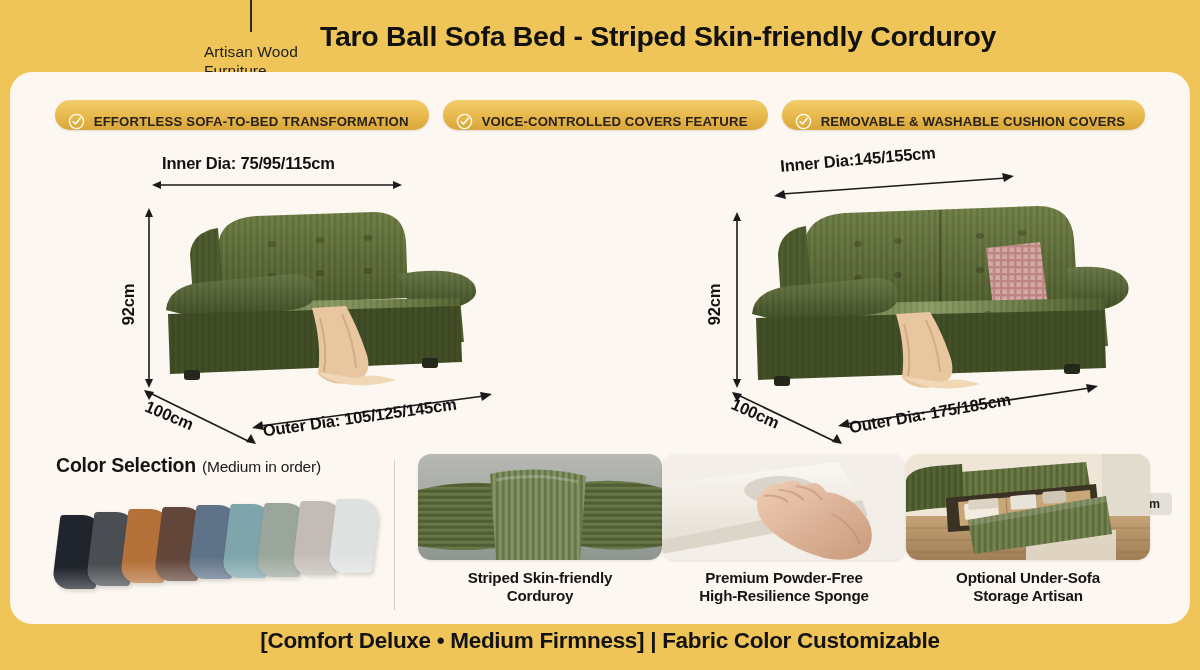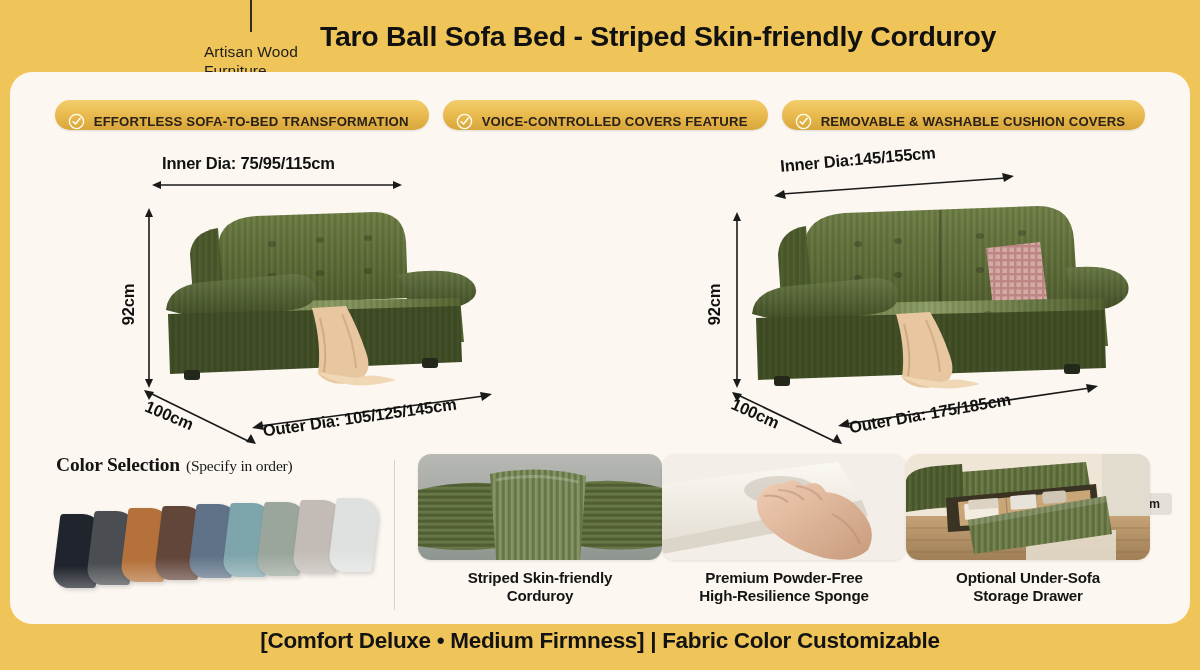--- a/index.html
+++ b/index.html
@@ -87,21 +87,21 @@
     font-size: 12.4px; font-weight: bold;
     padding: 4px 12px; border-radius: 4px; white-space: nowrap;
   }
 
   
   #bottom { position: absolute; left: 0; top: 382px; width: 1180px; height: 170px; }
   #divider {
     position: absolute; left: 384px; top: 6px;
     width: 1px; height: 150px; background: #D8D2C6;
   }
-  #color-section { position: absolute; left: 46px; top: 0; width: 330px; font-family: Liberation Serif, serif; }
+  #color-section { position: absolute; left: 46px; top: 0; width: 330px; }
   #color-heading { display: flex; align-items: baseline; gap: 6px; }
   #color-heading .h1 { font-size: 19.5px; font-weight: bold; color: #141414; letter-spacing: -.2px; }
   #color-heading .h2 { font-size: 15.5px; color: #1a1a1a; letter-spacing: -.2px; }
   #swatches { position: relative; margin-top: 22px; height: 78px; width: 322px; }
   .swatch {
     position: absolute; top: 0;
     width: 44px; height: 74px;
     border-radius: 3px 22px 3px 18px;
     transform: skewX(-7deg);
     box-shadow: 2px 2px 4px rgba(0,0,0,.16);
@@ -380,21 +380,21 @@
       <div class="note-pill">*All measurements are in cm</div>
     </div>
 
     <div id="bottom">
 
       <div id="divider"></div>
 
       <div id="color-section">
         <div id="color-heading">
           <span class="h1">Color Selection</span>
-          <span class="h2">(Specify in order)</span>
+          <span class="h2">(Medium in order)</span>
         </div>
 
         <div id="swatches">
           <div class="swatch" style="left:0px;   top:16px; background:#20242c;"></div>
           <div class="swatch" style="left:34px;  top:13px; background:#4a4e52;"></div>
           <div class="swatch" style="left:68px;  top:10px; background:#b5713a;"></div>
           <div class="swatch" style="left:102px; top:8px;  background:#63463a;"></div>
           <div class="swatch" style="left:136px; top:6px;  background:#5f7288;"></div>
           <div class="swatch" style="left:170px; top:5px;  background:#7fa5ac;"></div>
           <div class="swatch" style="left:204px; top:4px;  background:#9aa69b;"></div>
@@ -516,21 +516,21 @@
               <rect x="62" y="46" width="30" height="10" rx="1.5" fill="#dcd3c4" transform="rotate(-4 62 46)"></rect>
               <rect x="104" y="42" width="26" height="14" rx="1.5" fill="#e8e3d8" transform="rotate(-4 104 42)"></rect>
               <rect x="136" y="38" width="24" height="12" rx="3" fill="#cfc6b6" transform="rotate(-4 136 38)"></rect>
 
               <path d="M62 66 L200 42 L206 80 L68 100 Z" fill="#6d7d48"></path>
               <path d="M62 66 L200 42 L206 80 L68 100 Z" fill="url(#ribD)" opacity=".85"></path>
               <path d="M62 66 L200 42 L202 48 L64 72 Z" fill="rgba(255,255,255,.14)"></path>
             </svg>
           </div>
           <div class="fcaption" style="white-space:pre-line;">Optional Under-Sofa
-Storage Drawer</div>
+Storage Artisan</div>
         </div>
 
       </div>
     </div>
   </div>
 
   <div id="footer">
     <div id="footer-text">[Comfort Deluxe • Medium Firmness] | Fabric Color Customizable</div>
   </div>
 

